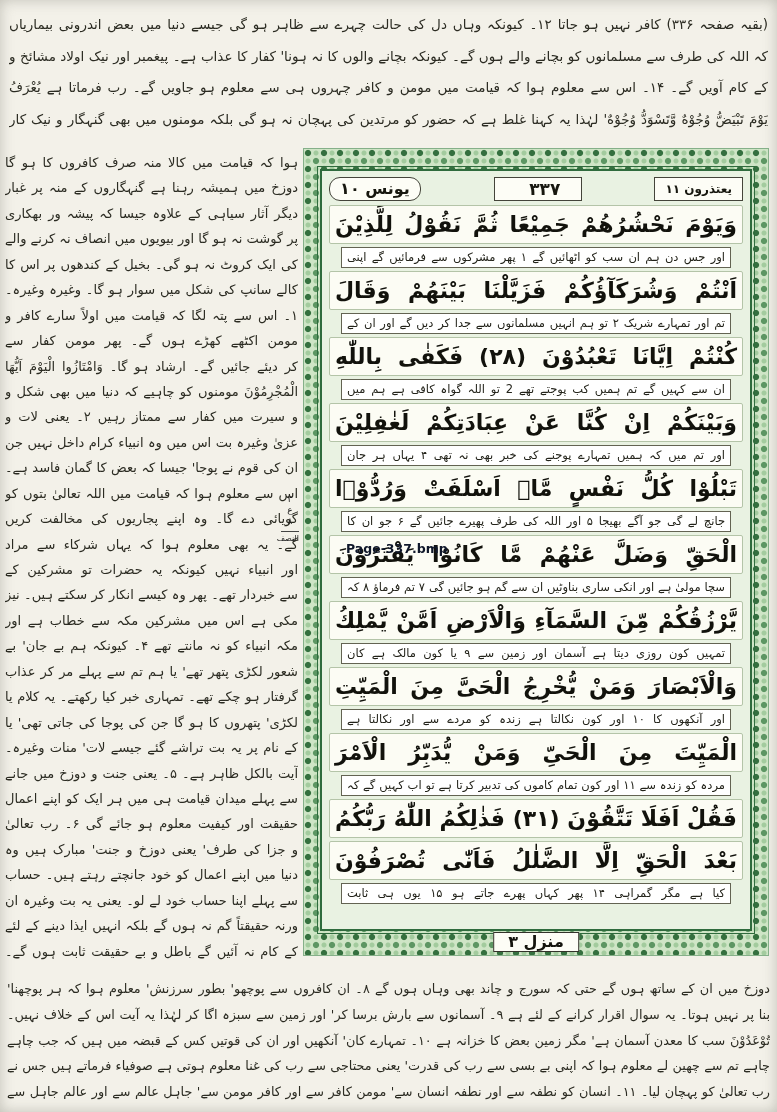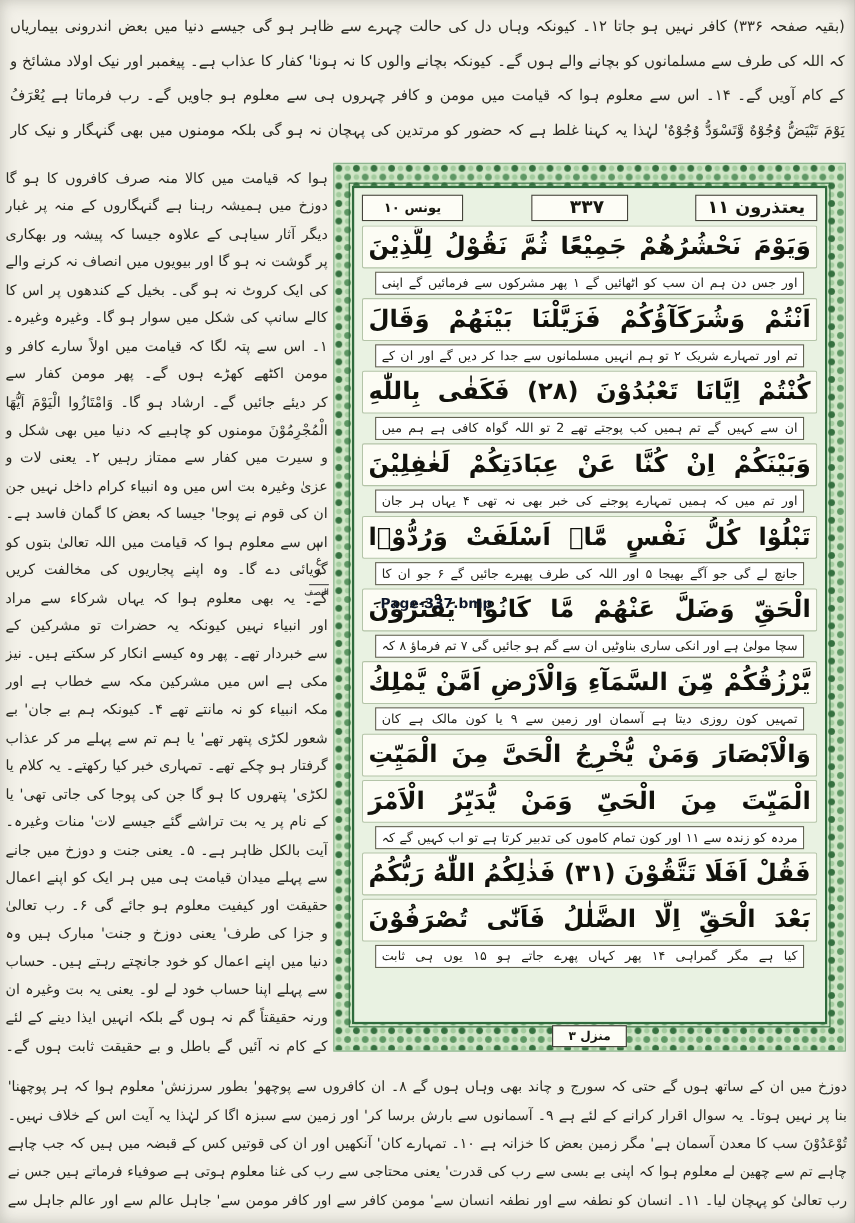--- a/index.html
+++ b/index.html
@@ -53,40 +53,40 @@
     display:flex;flex-direction:column;gap:3px;
   }
   .frame-header{
     display:flex;justify-content:space-between;align-items:center;
     direction:rtl;height:26px;flex:0 0 auto;
   }
   .hdr-box{
     background:#fdfdf6;border:1px solid #44443a;color:#17170f;
     padding:0 10px;height:22px;line-height:22px;text-align:center;
   }
-  .hdr-juz{font-size:16px;font-weight:bold;}
+  .hdr-juz{font-size:12px;font-weight:bold;}
   .hdr-page{font-size:17px;font-weight:bold;letter-spacing:2px;min-width:52px;padding-left:24px;}
-  .hdr-surah{font-size:12px;font-weight:bold;min-width:70px;}
+  .hdr-surah{font-size:16px;font-weight:bold;min-width:70px;border-radius:11px;}
   .quran-lines{display:flex;flex-direction:column;gap:3px;flex:1 1 auto;overflow:hidden;}
   .ayah-line{
     background:#fcfcf4;border:1px solid #b4c4a8;border-radius:2px;
     direction:rtl;color:#12120c;font-weight:bold;font-size:22px;
     height:37px;line-height:37px;padding:0 5px;
     text-align:justify;text-align-last:justify;overflow:hidden;
   }
   .trans-line{
     background:#ffffff;border:1px solid #636352;
     margin:0 12px;direction:rtl;color:#23231a;
     font-size:11.5px;height:19px;line-height:19px;padding:0 5px;
     text-align:justify;text-align-last:justify;overflow:hidden;
   }
   .manzil-box{
     position:absolute;bottom:3px;left:50%;transform:translateX(-50%);
     background:#fdfdf6;border:1px solid #33332a;color:#15150e;
-    font-size:11px;font-weight:bold;height:18px;line-height:18px;
+    font-size:16px;font-weight:bold;height:18px;line-height:18px;
     padding:0 14px;white-space:nowrap;
   }
   
   .page-label{
     position:absolute;left:346px;top:541px;
     direction:ltr;font-size:12.5px;font-weight:bold;color:#0f172a;
     letter-spacing:0;font-family:"DejaVu Sans",sans-serif;
   }
 </style>
 </head>
@@ -159,20 +159,21 @@
           <div class="trans-line">ان سے کہیں گے تم ہمیں کب پوجتے تھے 2 تو اللہ گواہ کافی ہے ہم میں</div>
           <div class="ayah-line">وَبَیْنَكُمْ اِنْ كُنَّا عَنْ عِبَادَتِكُمْ لَغٰفِلِیْنَ (۲۹) هُنَالِكَ</div>
           <div class="trans-line">اور تم میں کہ ہمیں تمہارے پوجنے کی خبر بھی نہ تھی ۴ یہاں ہر جان</div>
           <div class="ayah-line">تَبْلُوْا كُلُّ نَفْسٍ مَّاۤ اَسْلَفَتْ وَرُدُّوْۤا اِلَی اللّٰهِ مَوْلٰىهُمُ</div>
           <div class="trans-line">جانچ لے گی جو آگے بھیجا ۵ اور اللہ کی طرف پھیرے جائیں گے ۶ جو ان کا</div>
           <div class="ayah-line">الْحَقِّ وَضَلَّ عَنْهُمْ مَّا كَانُوْا یَفْتَرُوْنَ (۳۰) قُلْ مَنْ</div>
           <div class="trans-line">سچا مولیٰ ہے اور انکی ساری بناوٹیں ان سے گم ہو جائیں گی ۷ تم فرماؤ ۸ کہ</div>
           <div class="ayah-line">یَّرْزُقُكُمْ مِّنَ السَّمَآءِ وَالْاَرْضِ اَمَّنْ یَّمْلِكُ السَّمْعَ</div>
           <div class="trans-line">تمہیں کون روزی دیتا ہے آسمان اور زمین سے ۹ یا کون مالک ہے کان</div>
           <div class="ayah-line">وَالْاَبْصَارَ وَمَنْ یُّخْرِجُ الْحَیَّ مِنَ الْمَیِّتِ وَیُخْرِجُ</div>
+          <div class="trans-line">اور آنکھوں کا ۱۰ اور کون نکالتا ہے زندہ کو مردے سے اور نکالتا ہے</div>
           <div class="ayah-line">الْمَیِّتَ مِنَ الْحَیِّ وَمَنْ یُّدَبِّرُ الْاَمْرَ فَسَیَقُوْلُوْنَ اللّٰهُ</div>
           <div class="trans-line">مردہ کو زندہ سے ۱۱ اور کون تمام کاموں کی تدبیر کرتا ہے تو اب کہیں گے کہ اللہ ۱۲</div>
           <div class="ayah-line">فَقُلْ اَفَلَا تَتَّقُوْنَ (۳۱) فَذٰلِكُمُ اللّٰهُ رَبُّكُمُ الْحَقُّ فَمَاذَا</div>
           <div class="ayah-line">بَعْدَ الْحَقِّ اِلَّا الضَّلٰلُ فَاَنّٰی تُصْرَفُوْنَ (۳۲) كَذٰلِكَ</div>
           <div class="trans-line">کیا ہے مگر گمراہی ۱۴ پھر کہاں پھرے جاتے ہو ۱۵ یوں ہی ثابت</div>
         </div>
     </div>
     <div class="manzil-box">منزل ۳</div>
   </div>
 

